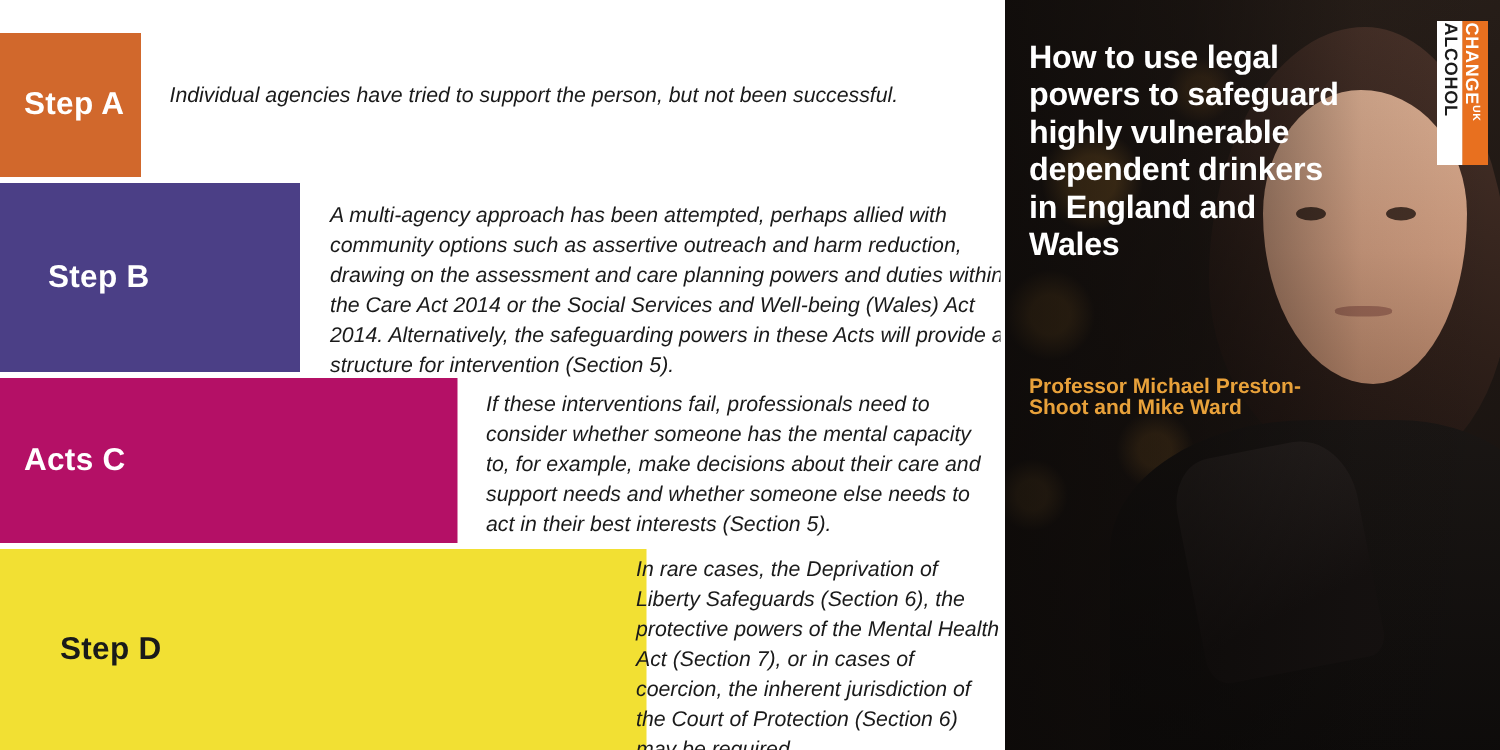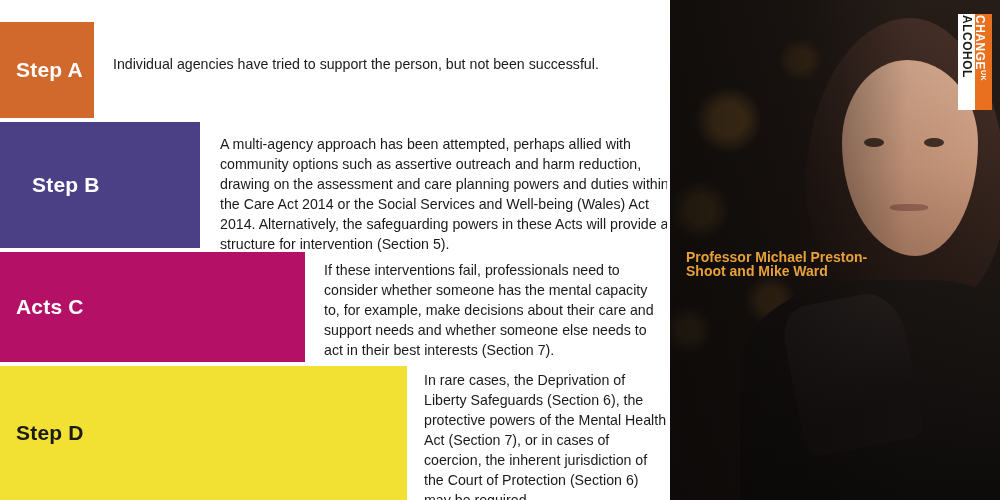--- a/index.html
+++ b/index.html
@@ -48,20 +48,21 @@
     font-weight: bold;
     letter-spacing: 0.2px;
     padding-left: 18px;
   }
   .step-text {
     position: absolute;
     color: #1a1a1a;
     font-size: 14.2px;
     line-height: 20px;
     font-family: "Liberation Sans", sans-serif;
+    font-style: italic;
   }
 
   
   #row-a { top: 22px; height: 96px; }
   #band-a { width: 94px; height: 96px; background: #d1682c; }
   #band-a .step-label { line-height: 96px; padding-left: 16px; }
   #text-a { left: 113px; top: 32px; width: 560px; }
 
   
   #row-b { top: 122px; height: 126px; }
@@ -70,21 +71,21 @@
   #text-b { left: 220px; top: 12px; width: 450px; }
 
   
   #row-c { top: 252px; height: 110px; }
   #band-c { width: 305px; height: 110px; background: #b41066; }
   #band-c .step-label { line-height: 110px; padding-left: 16px; }
   #text-c { left: 324px; top: 8px; width: 340px; }
 
   
   #row-d { top: 366px; height: 134px; }
-  #band-d { width: 407px; height: 134px; background: #f2e033; }
+  #band-d { width: 407px; height: 134px; background: #f2e033; padding-left: 24px; }
   #band-d .step-label { line-height: 134px; padding-left: 16px; color: #1a1a1a; }
   #text-d { left: 424px; top: 4px; width: 245px; }
 
   .steps-panel::after {
     content: "";
     position: absolute;
     right: 0; top: 0;
     width: 3px; height: 500px;
     background: #ffffff;
   }
@@ -256,21 +257,21 @@
       <div class="step-band" id="band-b">
         <span class="step-label">Step B</span>
       </div>
       <div class="step-text" id="text-b">A multi-agency approach has been attempted, perhaps allied with community options such as assertive outreach and harm reduction, drawing on the assessment and care planning powers and duties within the Care Act 2014 or the Social Services and Well-being (Wales) Act 2014. Alternatively, the safeguarding powers in these Acts will provide a structure for intervention (Section 5).</div>
     </div>
 
     <div class="step-row" id="row-c">
       <div class="step-band" id="band-c">
         <span class="step-label">Acts C</span>
       </div>
-      <div class="step-text" id="text-c">If these interventions fail, professionals need to consider whether someone has the mental capacity to, for example, make decisions about their care and support needs and whether someone else needs to act in their best interests (Section 7).</div>
+      <div class="step-text" id="text-c">If these interventions fail, professionals need to consider whether someone has the mental capacity to, for example, make decisions about their care and support needs and whether someone else needs to act in their best interests (Section 5).</div>
     </div>
 
     <div class="step-row" id="row-d">
       <div class="step-band" id="band-d">
         <span class="step-label">Step D</span>
       </div>
       <div class="step-text" id="text-d">In rare cases, the Deprivation of Liberty Safeguards (Section 6), the protective powers of the Mental Health Act (Section 7), or in cases of coercion, the inherent jurisdiction of the Court of Protection (Section 6) may be required.</div>
     </div>
 
   </div>
@@ -279,20 +280,21 @@
     <div class="cover-photo">
       <div class="portrait-hair"></div>
       <div class="portrait-face">
         <div class="portrait-mouth"></div>
       </div>
       <div class="portrait-jacket"></div>
       <div class="portrait-collar"></div>
     </div>
     <div class="cover-shade"></div>
 
+    <div class="cover-title">How to use legal powers to safeguard highly vulnerable dependent drinkers in England and Wales</div>
     <div class="cover-authors">Professor Michael Preston-Shoot and Mike Ward</div>
 
     <div class="logo">
       <div class="logo-top"></div>
       <div class="logo-bottom"></div>
       <div class="logo-word logo-word-a">ALCOHOL</div>
       <div class="logo-word logo-word-b">
         <span>CHANGE</span><sup>UK</sup>
       </div>
     </div>

